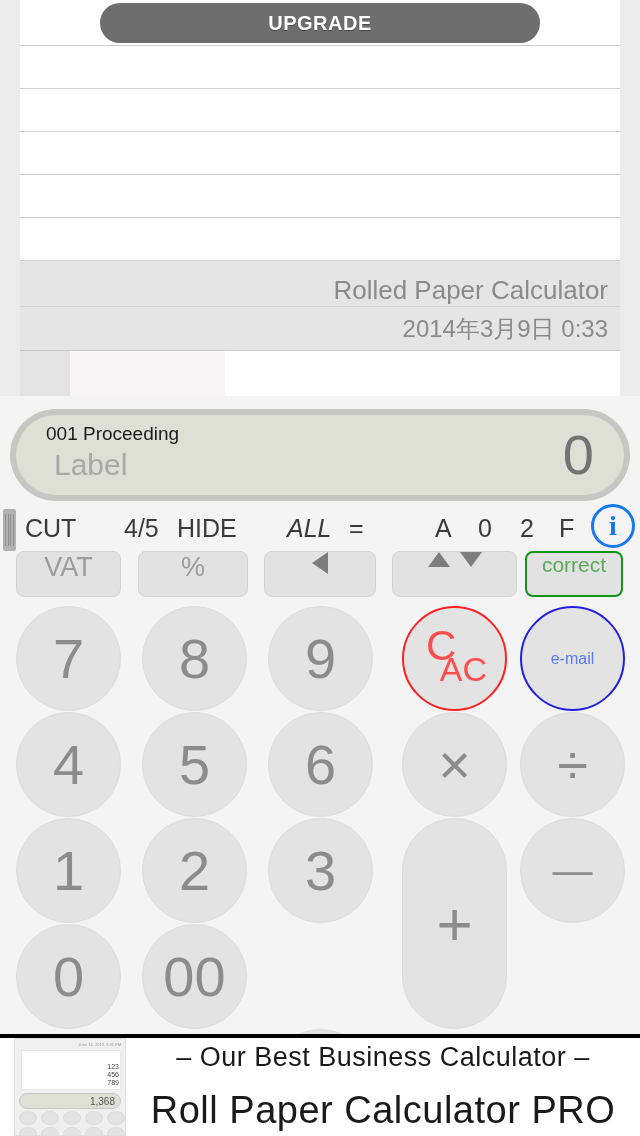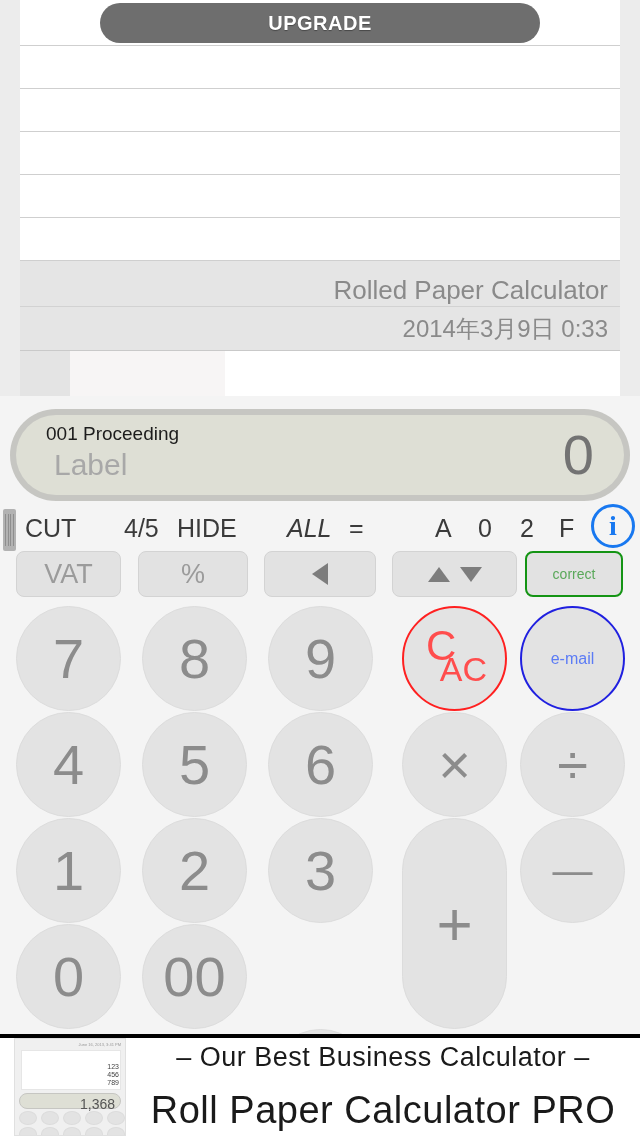--- a/index.html
+++ b/index.html
@@ -115,28 +115,28 @@
     display: flex; align-items: center; justify-content: center;
     color: #1878f0; font-size: 28px; font-weight: bold;
     font-family: "Liberation Serif", serif;
   }
 
   
   .fn-row { position: absolute; left: 0; top: 155px; width: 640px; height: 46px; }
   .fn-btn {
     position: absolute; top: 0; height: 46px;
     background: #e2e2e2; border: 1px solid #d3d3d3; border-radius: 8px;
-    display: flex; align-items: center; justify-content: center;
+    display: flex; justify-content: center;
     color: #9b9b9b; font-size: 27px;
   }
   .fn-vat     { left: 16px;  width: 105px; }
   .fn-pct     { left: 138px; width: 110px; }
   .fn-back    { left: 264px; width: 112px; }
   .fn-updown  { left: 392px; width: 125px; }
-  .fn-correct { left: 525px; width: 98px; border: 2px solid #149414; color: #5aa85a; font-size: 14px; }
+  .fn-correct { left: 525px; width: 98px; border: 2px solid #149414; color: #5aa85a; font-size: 21px; }
   .tri { width: 0; height: 0; }
   .tri-l { border-top: 11px solid transparent; border-bottom: 11px solid transparent; border-right: 16px solid #7d7d7d; }
   .tri-u { border-left: 11px solid transparent; border-right: 11px solid transparent; border-bottom: 15px solid #7d7d7d; margin-right: 10px; }
   .tri-d { border-left: 11px solid transparent; border-right: 11px solid transparent; border-top: 15px solid #7d7d7d; }
 
   
   .keypad { position: absolute; left: 0; top: 208px; width: 640px; height: 424px; }
   .key {
     position: absolute;
     background: #e3e3e3; border: 1px solid #dcdcdc;
@@ -164,21 +164,21 @@
   }
   .ad-thumb {
     width: 112px; height: 98px; margin-left: 14px;
     background: #f0f0f0; position: relative; overflow: hidden;
     border: 1px solid #e0e0e0;
   }
   .ad-thumb .t-date { position: absolute; right: 4px; top: 3px; font-size: 4px; color: #999; }
   .ad-thumb .t-tape { position: absolute; left: 6px; top: 11px; right: 4px; height: 40px; background: #fff; border: 1px solid #e6e6e6; }
   .ad-thumb .t-num { position: absolute; right: 6px; font-size: 7px; color: #444; font-family: "Liberation Sans", sans-serif; }
   .ad-thumb .t-lcd { position: absolute; left: 4px; right: 4px; top: 54px; height: 16px; background: #dedfd5; border-radius: 8px; border: 1px solid #c6c6c2; }
-  .ad-thumb .t-lcd .tv { position: absolute; right: 5px; top: 2px; font-size: 14px; color: #555; }
+  .ad-thumb .t-lcd .tv { position: absolute; right: 5px; top: 2px; font-size: 10px; color: #555; }
   .ad-thumb .t-keys { position: absolute; left: 4px; right: 4px; top: 72px; bottom: 2px; }
   .ad-thumb .t-k { position: absolute; width: 18px; height: 14px; border-radius: 50%; background: #e3e3e3; border: 1px solid #dcdcdc; }
   .ad-text { flex: 1; text-align: center; }
   .ad-line1 { font-size: 27px; color: #1a1a1a; letter-spacing: .5px; }
   .ad-line2 { font-size: 38px; color: #1a1a1a; margin-top: 16px; letter-spacing: .5px; }
 </style>
 </head>
 <body>
 
 <div id="app">

